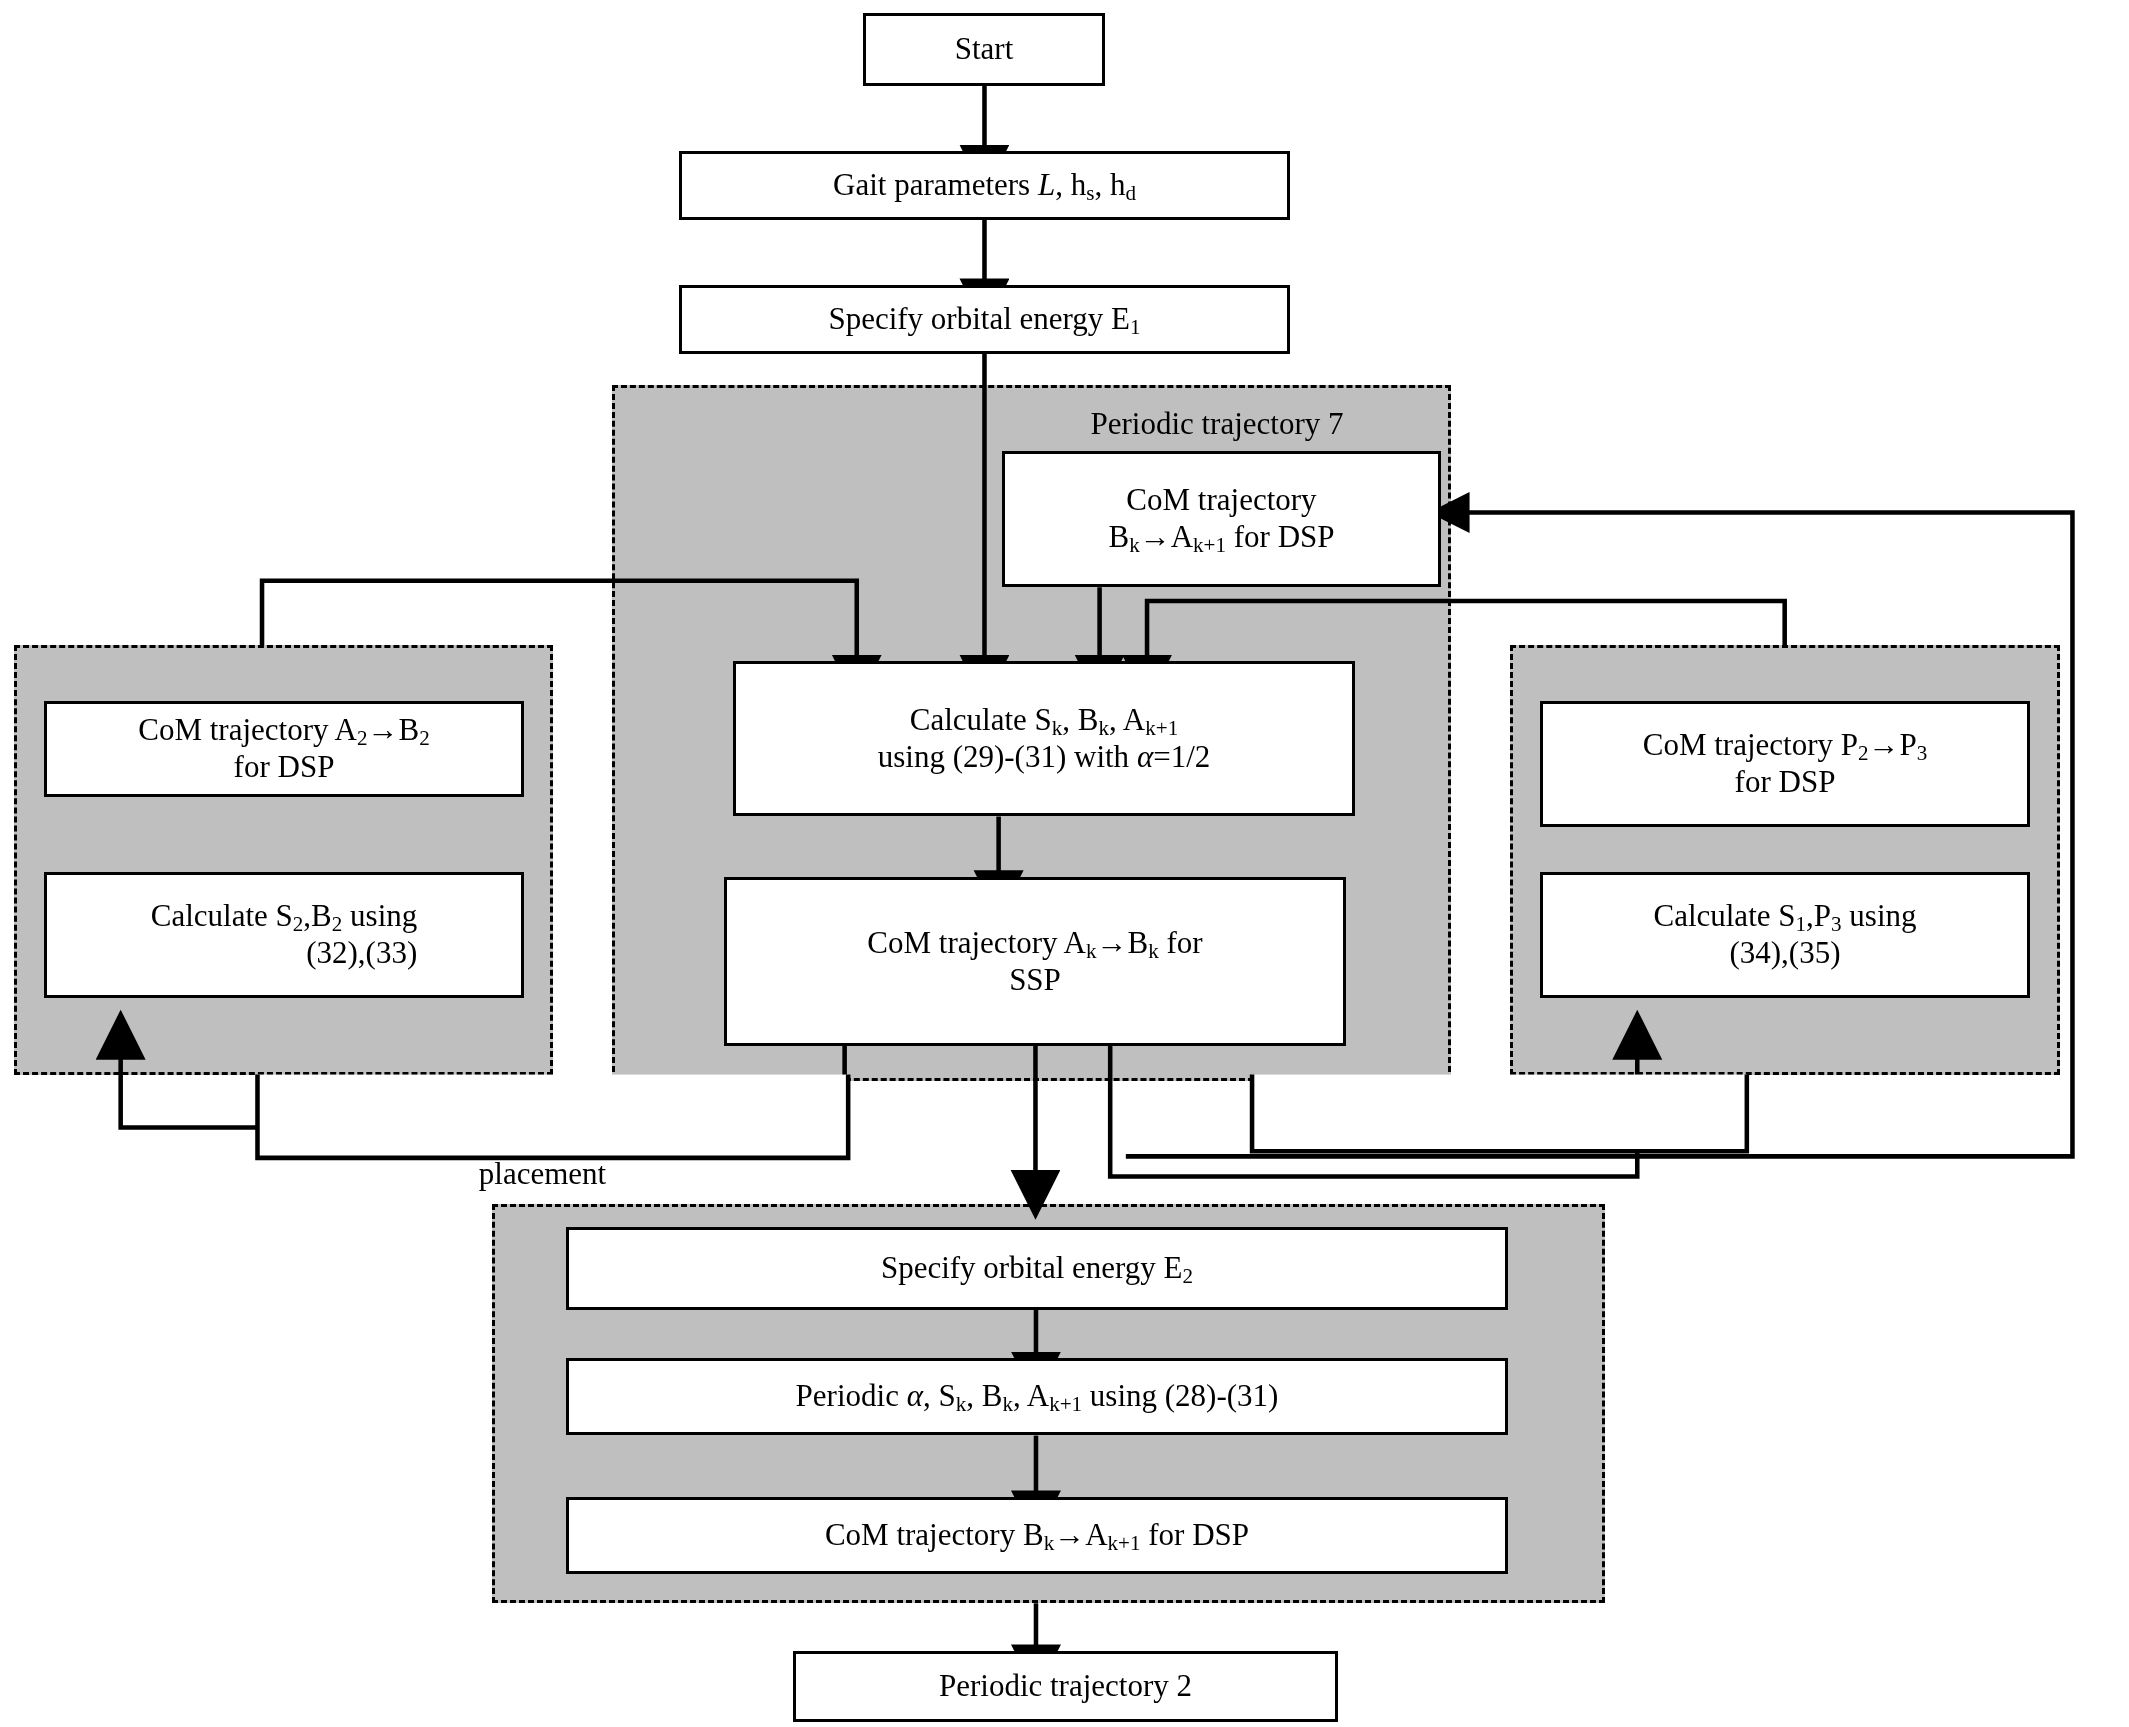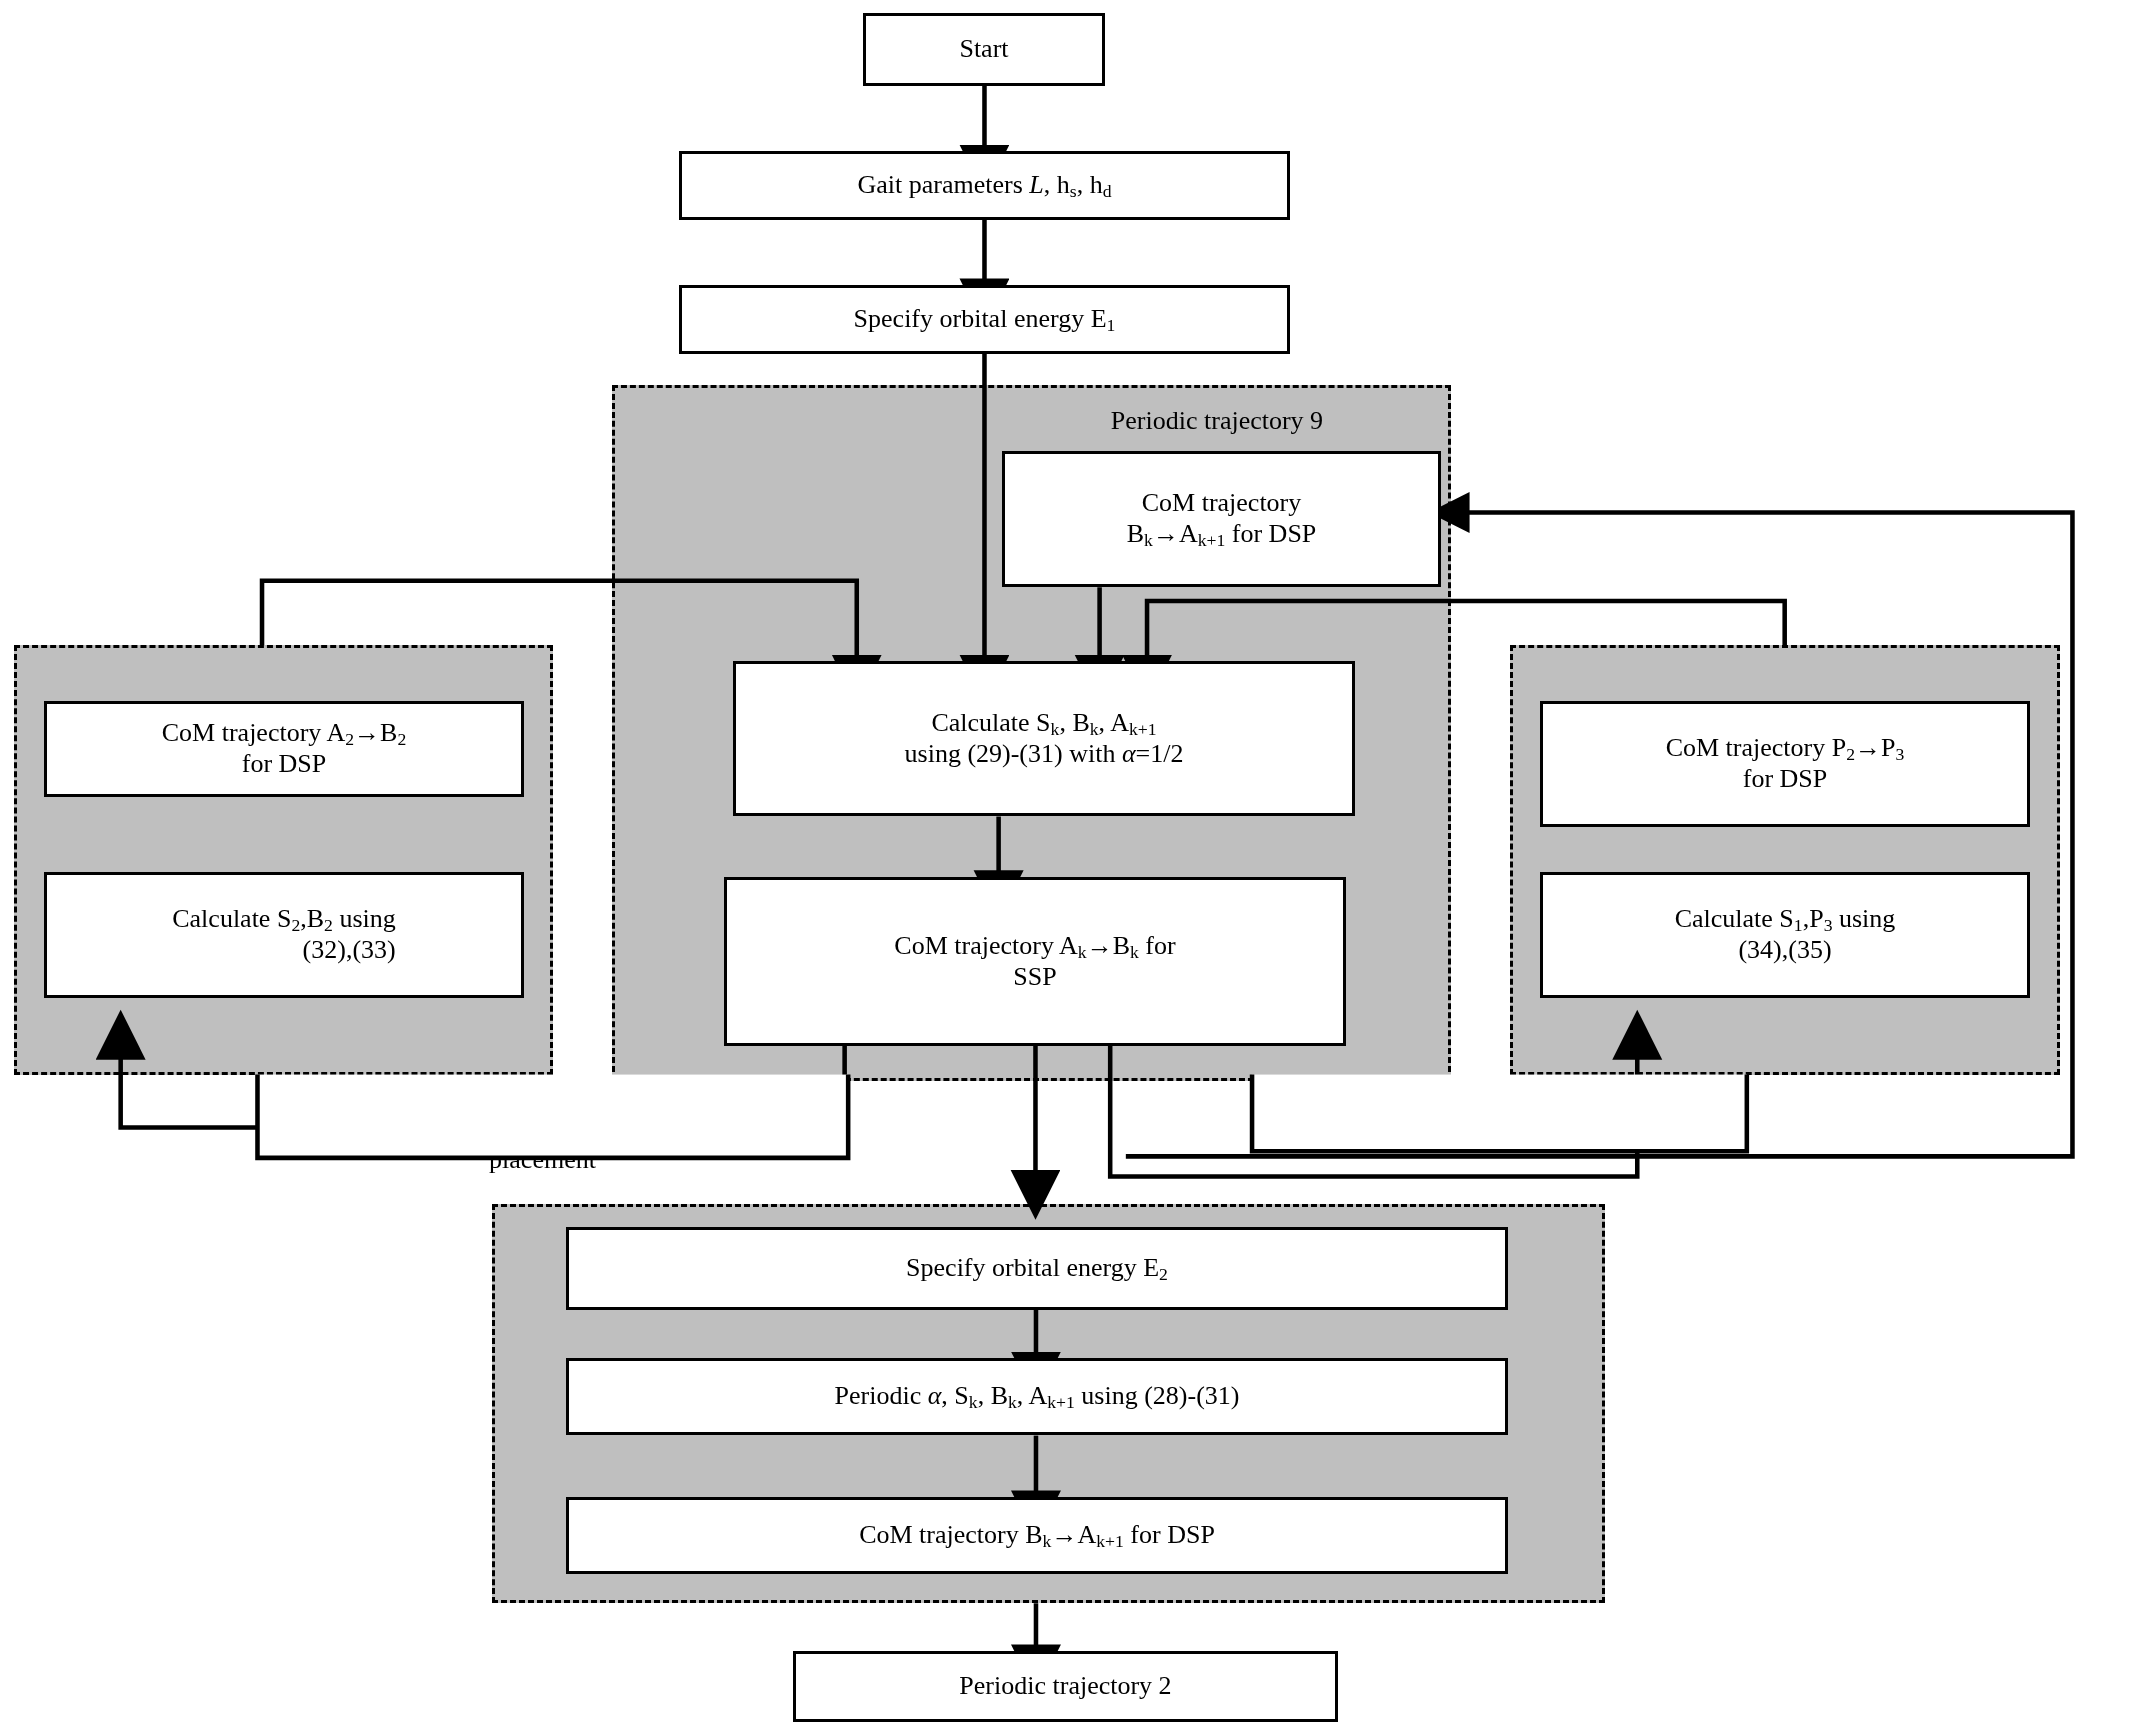--- a/index.html
+++ b/index.html
@@ -52,21 +52,21 @@
     text-align: center;
     white-space: nowrap;
   }
   .edgelabel {
     position: absolute;
     color: #000;
     text-align: center;
     white-space: pre-line;
     line-height: 1.15;
   }
-  .fs-lg { font-size: 26px; }
+  .fs-lg { font-size: 31px; }
   sub {
     font-size: 0.68em;
     vertical-align: -0.22em;
     line-height: 0;
   }
   .ital { font-style: italic; }
 </style>
 </head>
 <body>
 
@@ -128,21 +128,21 @@
 
   <div class="node fs-lg" style="left:679px; top:151px; width:611px; height:69px;">
     <span class="txt"><span>Gait parameters </span><span class="ital">L</span><span>, h</span><sub>s</sub><span>, h</span><sub>d</sub></span>
   </div>
 
   <div class="node fs-lg" style="left:679px; top:285px; width:611px; height:69px;">
     <span class="txt"><span>Specify orbital energy E</span><sub>1</sub></span>
   </div>
 
   <div class="grouplabel fs-lg" style="left:990px; top:406px; width:454px;">
-    <span>Periodic trajectory 9</span>
+    <span>Periodic trajectory 7</span>
   </div>
 
   <div class="node fs-lg" style="left:1002px; top:451px; width:439px; height:136px;">
     <span class="txt"><span>CoM trajectory</span><br><span>B</span><sub>k</sub><span>→A</span><sub>k+1</sub><span> for DSP</span></span>
   </div>
 
   <div class="node fs-lg" style="left:44px; top:701px; width:480px; height:96px;">
     <span class="txt"><span>CoM trajectory A</span><sub>2</sub><span>→B</span><sub>2</sub><br><span>for DSP</span></span>
   </div>
 

